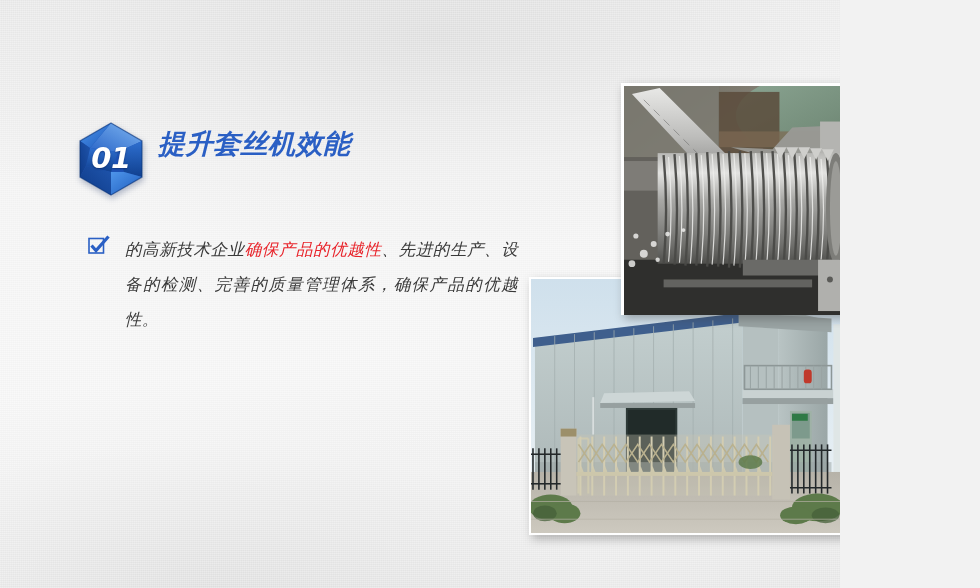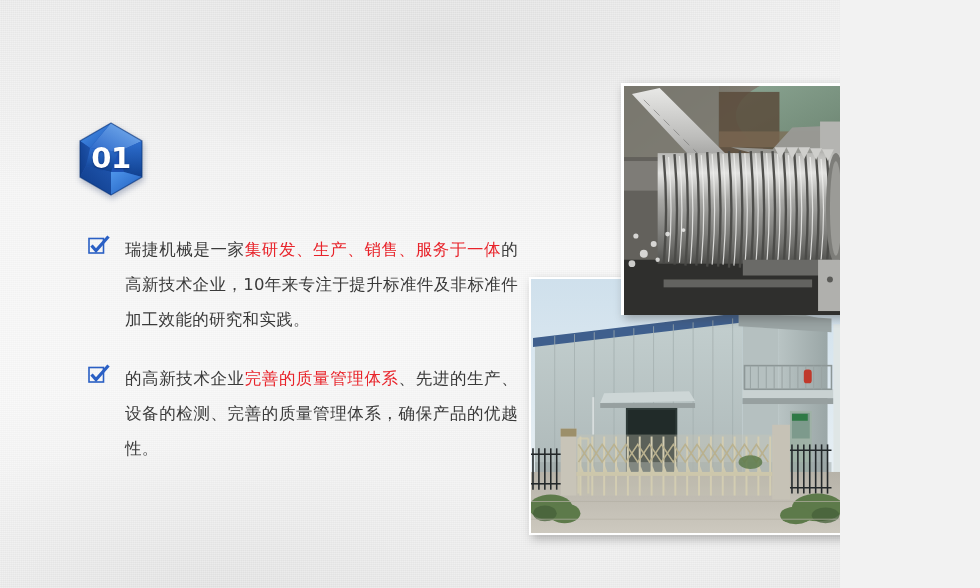--- a/index.html
+++ b/index.html
@@ -16,20 +16,21 @@
 
   .banner {
     position: relative;
     width: 840px;
     height: 588px;
     overflow: hidden;
     background:
       radial-gradient(ellipse 820px 300px at 52% 6%, rgba(214,214,214,0.62) 0%, rgba(229,229,229,0.30) 45%, rgba(243,243,243,0) 72%),
       radial-gradient(ellipse 700px 260px at 25% 100%, rgba(206,206,206,0.42) 0%, rgba(236,236,236,0.12) 55%, rgba(244,244,244,0) 80%),
       linear-gradient(173deg, #e9e9e9 0%, #f4f4f4 28%, #f6f6f6 58%, #eeeeee 88%, #e7e7e7 100%);
+    font-style: italic;
   }
   .banner::after {
     content: "";
     position: absolute;
     inset: 0;
     pointer-events: none;
     background:
       repeating-linear-gradient(0deg, rgba(255,255,255,0.35) 0 1px, rgba(0,0,0,0.012) 1px 2px),
       repeating-linear-gradient(90deg, rgba(255,255,255,0.28) 0 1px, rgba(0,0,0,0.010) 1px 2px);
     opacity: .55;
@@ -182,46 +183,36 @@
           <polygon points="2,19 12,26 8,44 2,55" fill="url(#gC)"></polygon>
           <polygon points="64,19 64,55 46,50 40,30" fill="url(#gD)"></polygon>
           <polygon points="8,44 33,50 33,73 2,55" fill="url(#gC)"></polygon>
           <polygon points="33,50 46,50 64,55 33,73" fill="url(#gA)"></polygon>
           <polygon points="33,1 64,19 64,55 33,73 2,55 2,19" fill="none" stroke="#0d3477" stroke-width="1.4" opacity="0.55"></polygon>
         </svg>
         <div class="num">01</div>
       </div>
 
       <div class="headline">
+        <span class="l2">提升套丝机效能</span>
       </div>
     </div>
 
     <div class="bullets">
+
 
       <div class="bullet">
         <span class="chk">
           <svg viewBox="0 0 22 20" xmlns="http://www.w3.org/2000/svg">
             <rect x="1" y="3.5" width="14.5" height="14.5" fill="none" stroke="#2a5fc4" stroke-width="1.6"></rect>
             <path d="M3.5 10.5 L8 15.5 L20.5 1.5" fill="none" stroke="#2a5fc4" stroke-width="3.2" stroke-linecap="butt" stroke-linejoin="miter"></path>
           </svg>
         </span>
         <div class="btext">
-          <span>瑞捷机械是一家</span><span class="hl">集研发、生产、销售、服务于一体</span><span>的高新技术企业，10年来专注于提升标准件及非标准件加工效能的研究和实践。</span>
-        </div>
-      </div>
-
-      <div class="bullet">
-        <span class="chk">
-          <svg viewBox="0 0 22 20" xmlns="http://www.w3.org/2000/svg">
-            <rect x="1" y="3.5" width="14.5" height="14.5" fill="none" stroke="#2a5fc4" stroke-width="1.6"></rect>
-            <path d="M3.5 10.5 L8 15.5 L20.5 1.5" fill="none" stroke="#2a5fc4" stroke-width="3.2" stroke-linecap="butt" stroke-linejoin="miter"></path>
-          </svg>
-        </span>
-        <div class="btext">
-          <span>的高新技术企业</span><span class="hl">完善的质量管理体系</span><span>、先进的生产、设备的检测、完善的质量管理体系，确保产品的优越性。</span>
+          <span>的高新技术企业</span><span class="hl">确保产品的优越性</span><span>、先进的生产、设备的检测、完善的质量管理体系，确保产品的优越性。</span>
         </div>
       </div>
 
     </div>
   </div>
 
   <div class="photo photo-top">
     <svg viewBox="0 0 304 232" preserveAspectRatio="none" xmlns="http://www.w3.org/2000/svg">
       <defs>
         <linearGradient id="bgmach" x1="0" y1="0" x2="1" y2="1">

